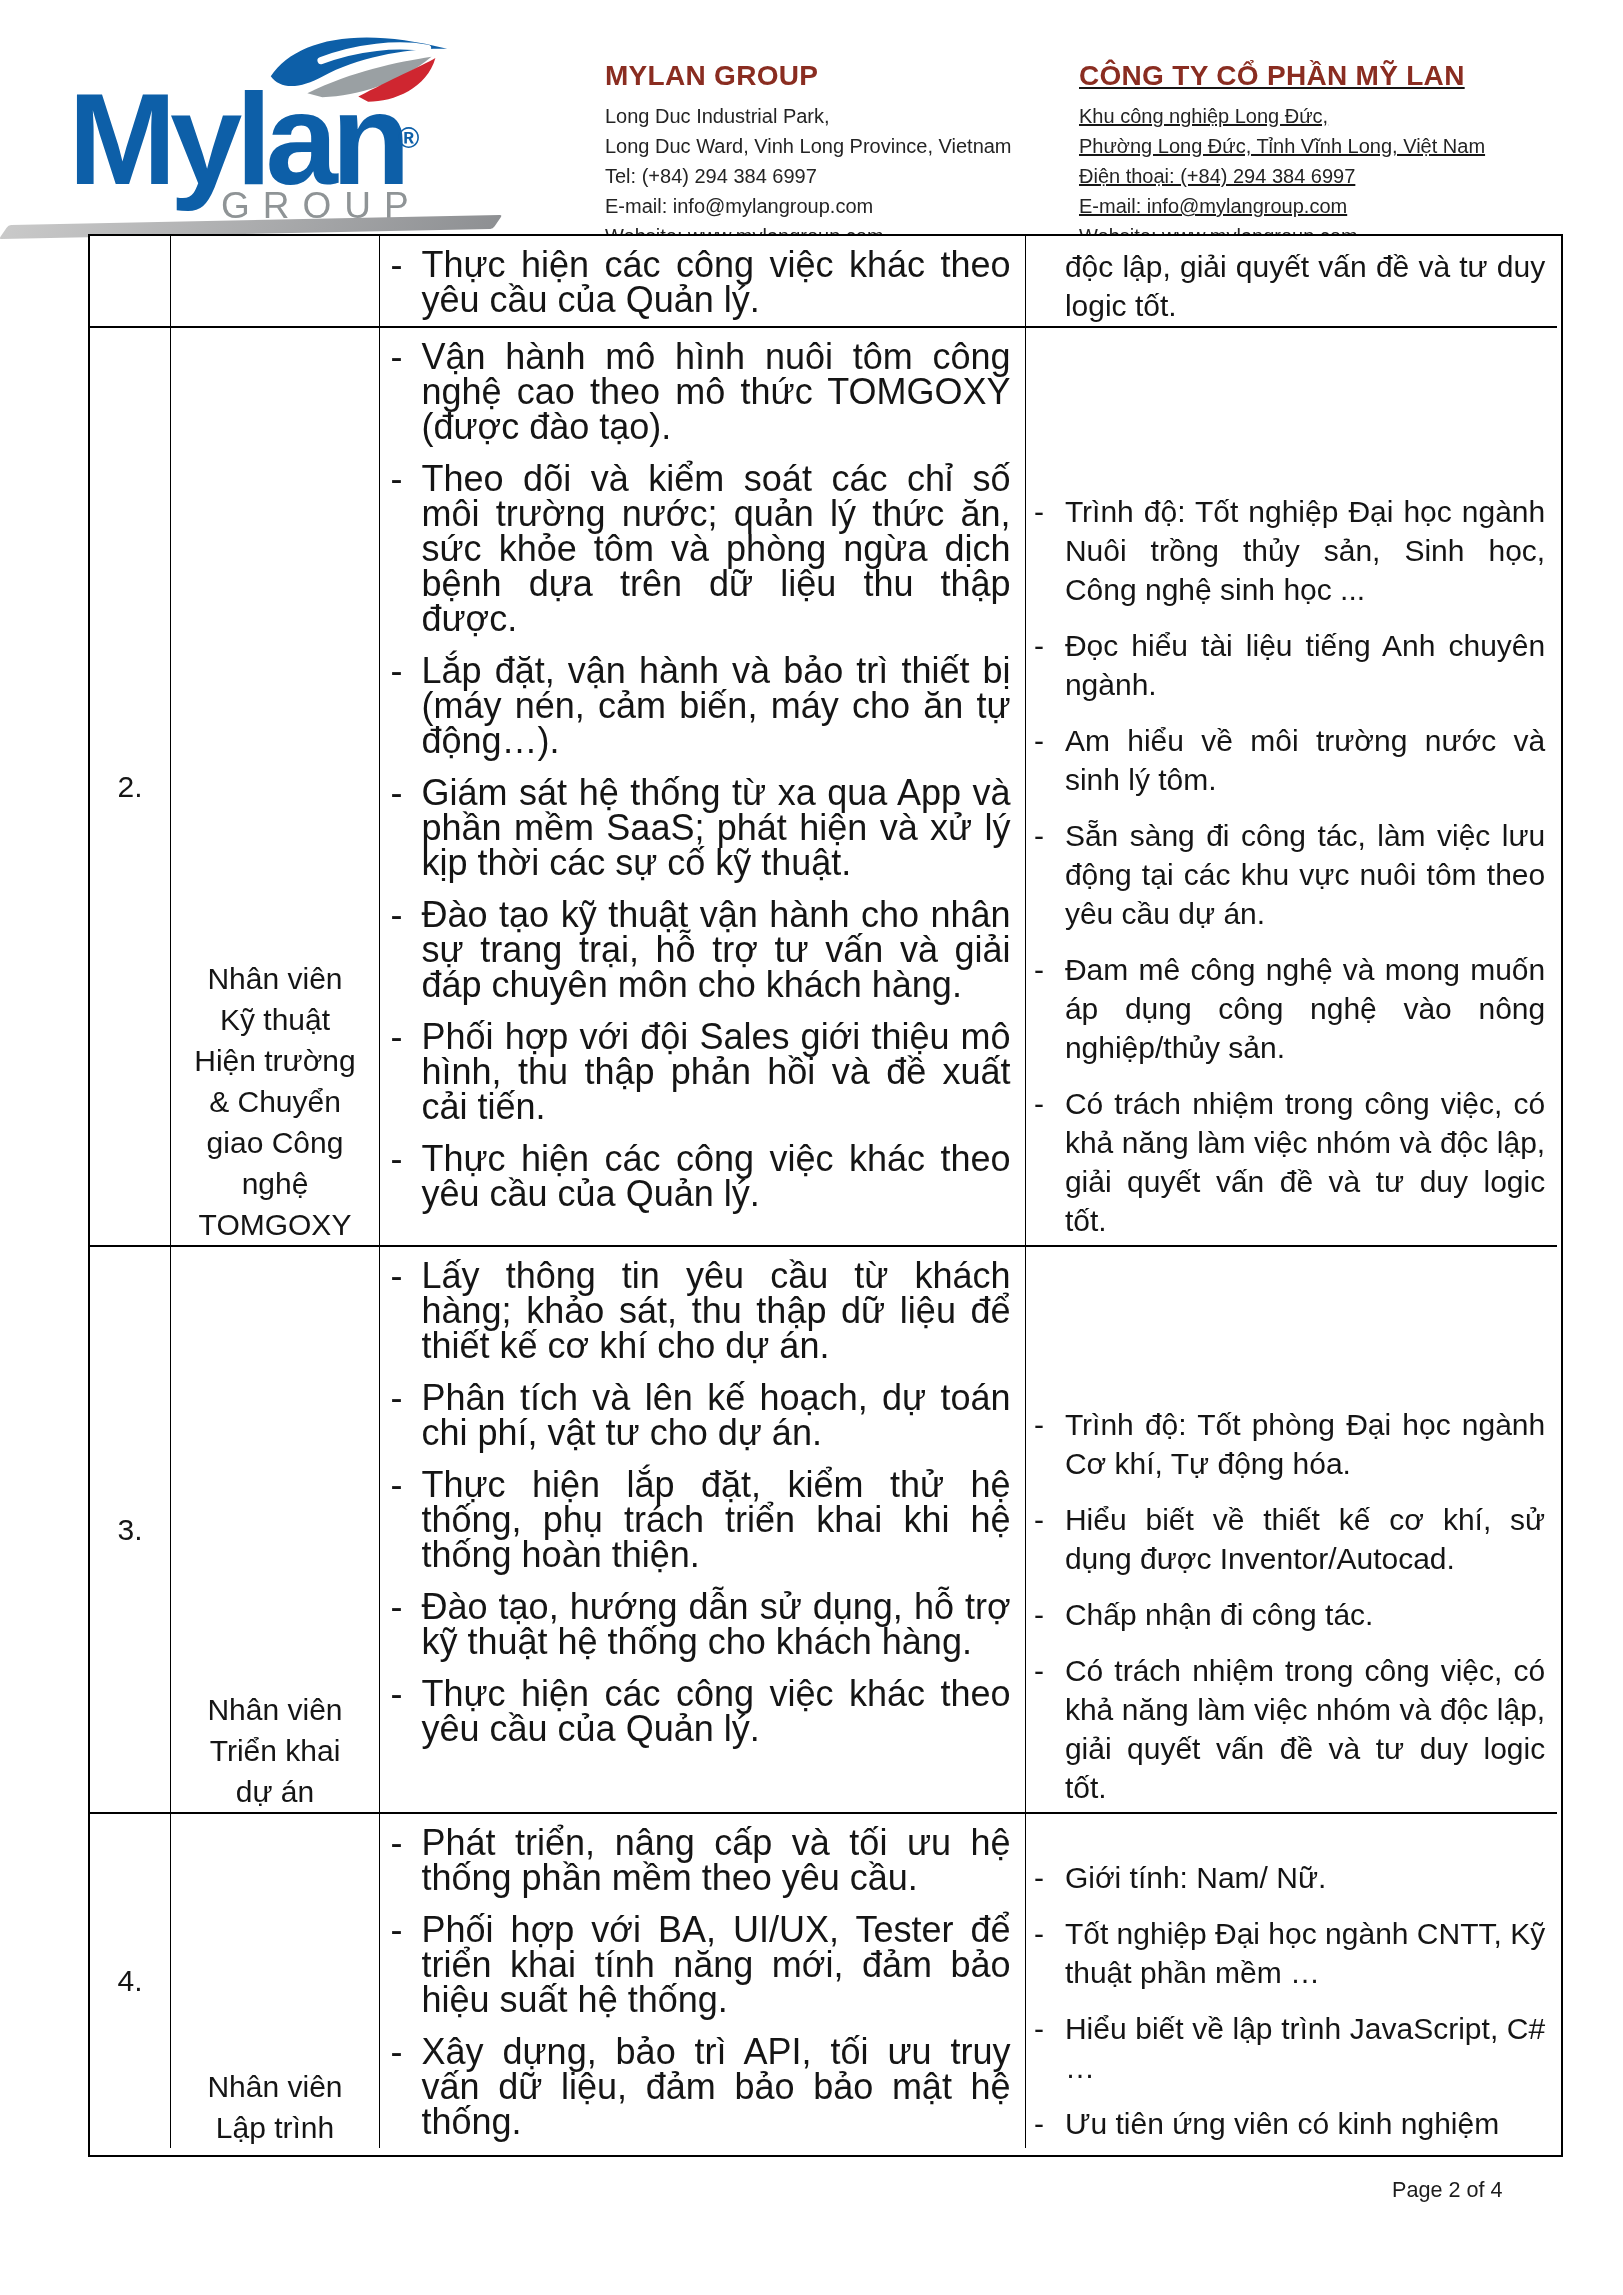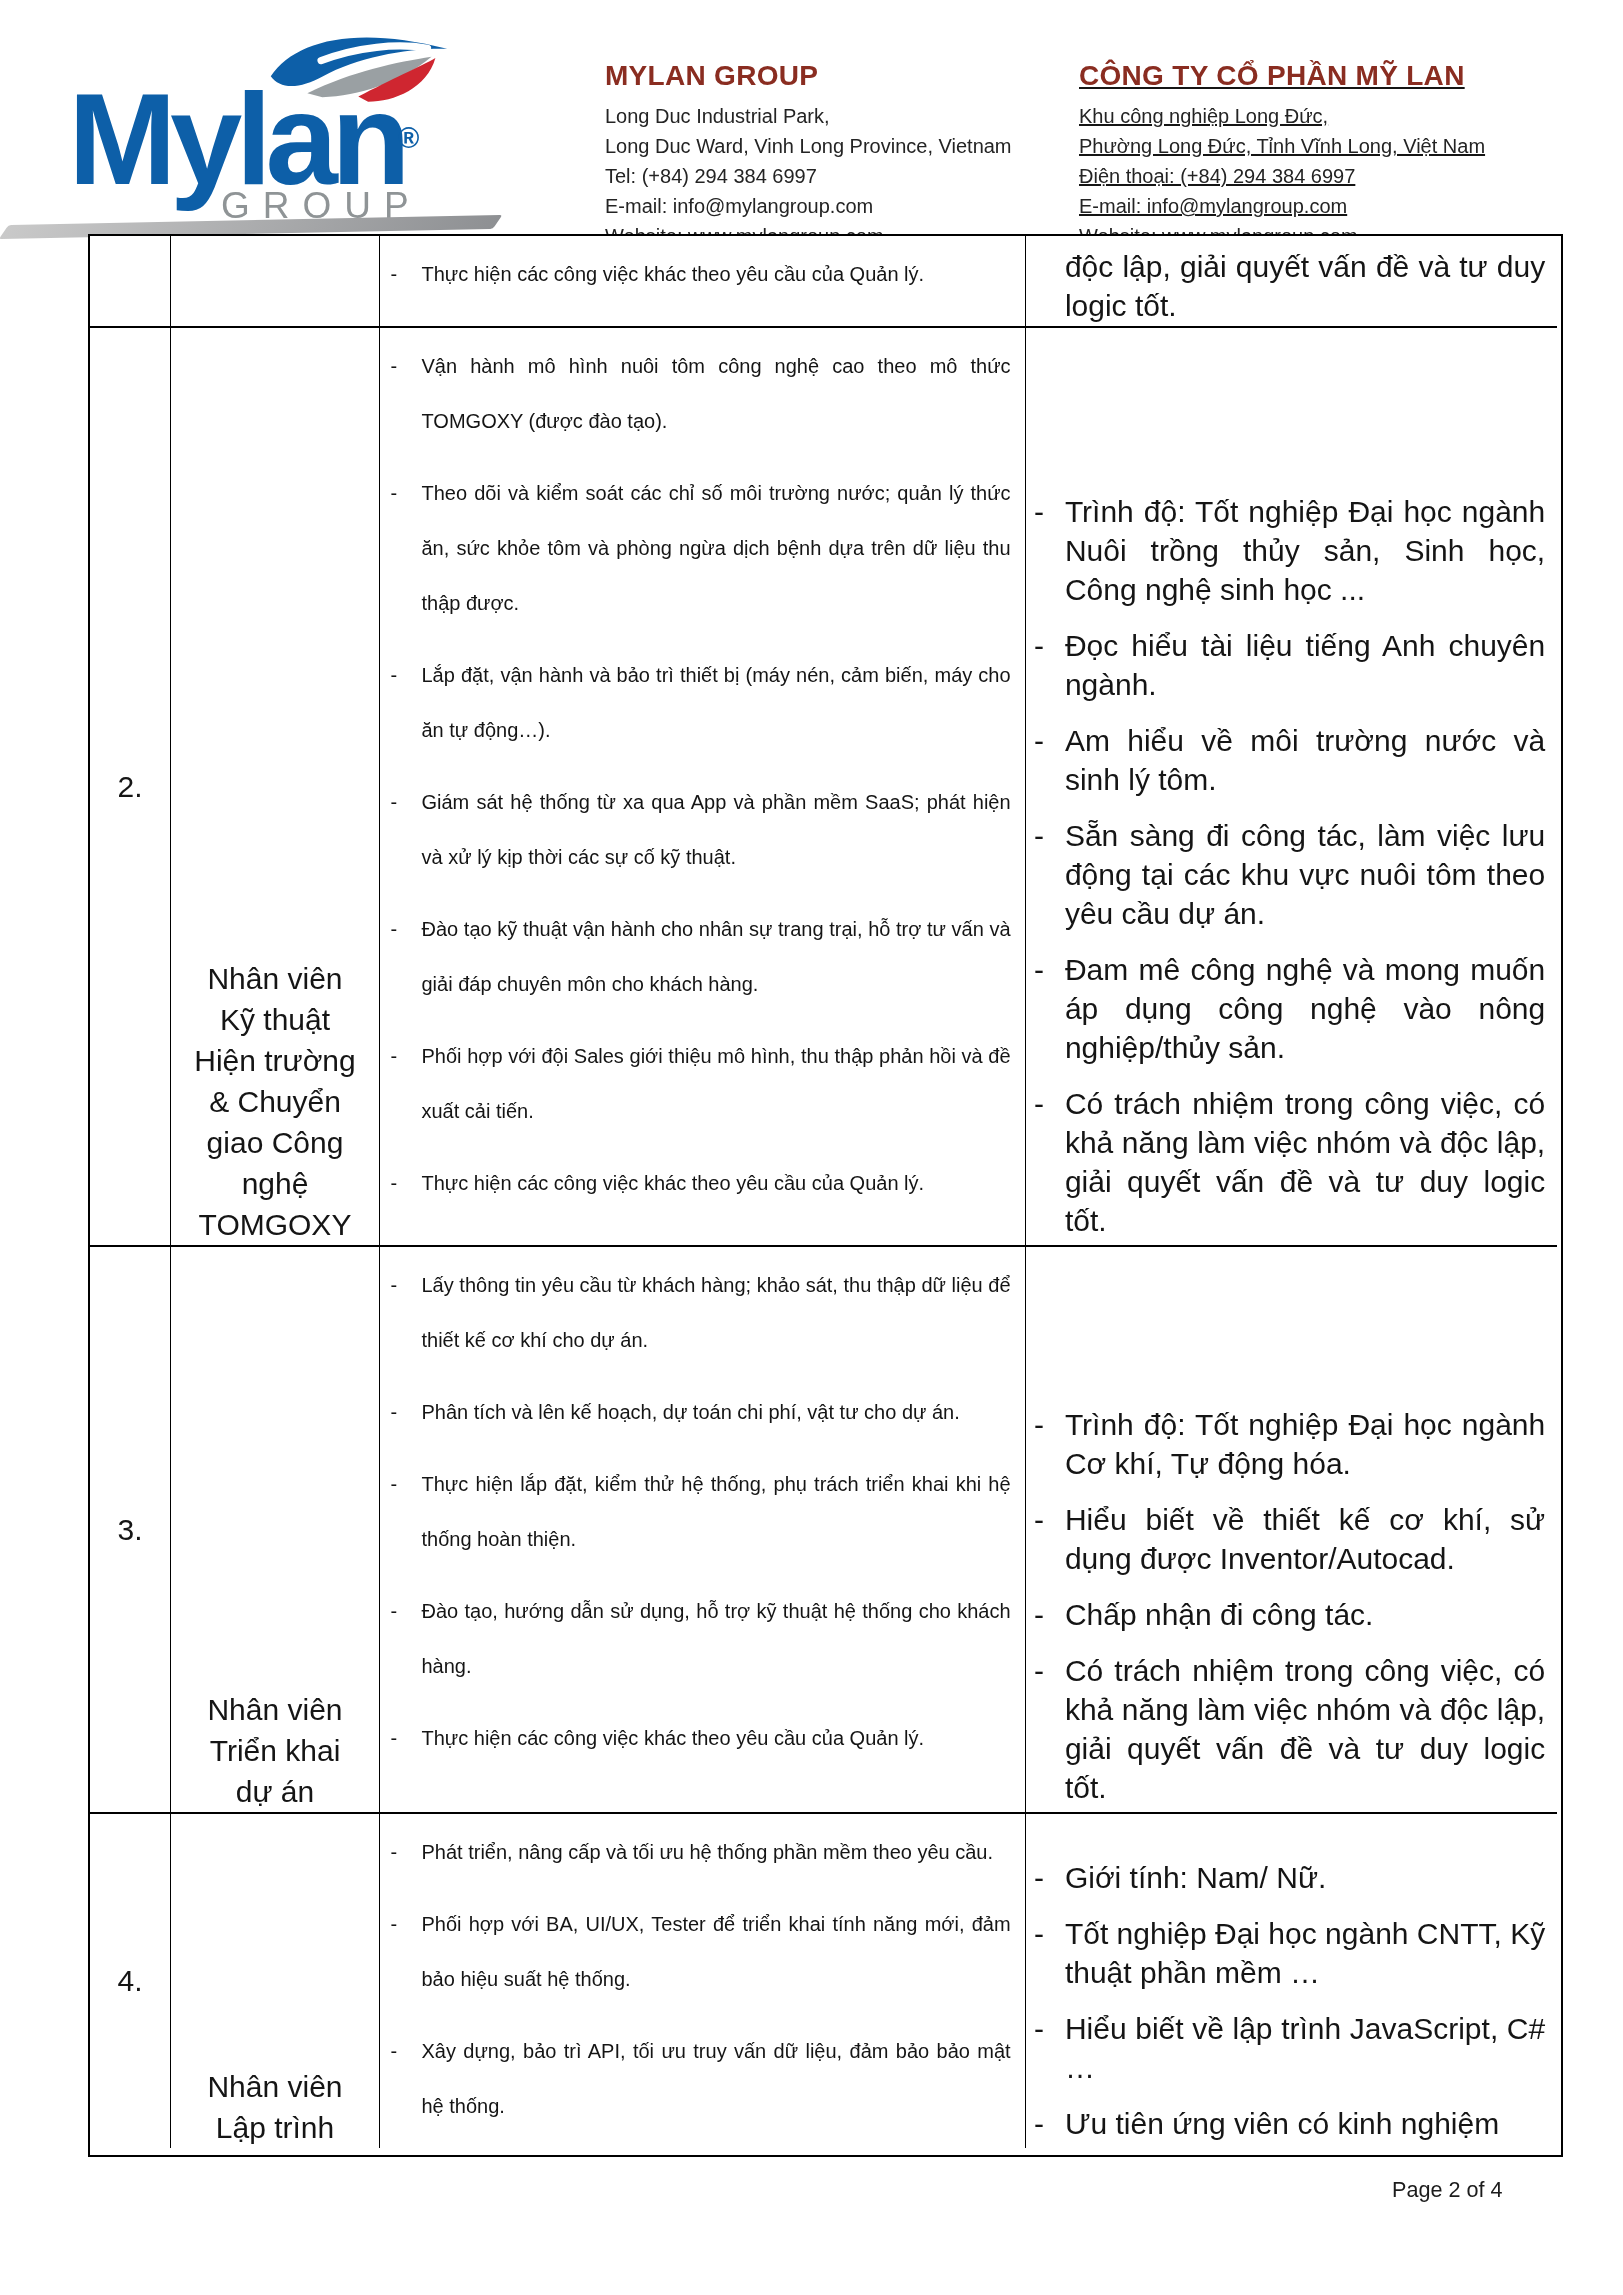--- a/index.html
+++ b/index.html
@@ -54,21 +54,21 @@
     display:grid;
     grid-template-columns:81px 209px 646px 531px;
     grid-template-rows:92px 919px 567px 334px;
   }
   .cell{overflow:hidden;background:#fff;}
   .br{border-right:1.3px solid var(--line,#000);}
   .bb{border-bottom:2px solid var(--line,#000);}
   .cell-no{display:flex;align-items:center;justify-content:center;font-size:30px;}
   .cell-title{display:flex;align-items:flex-end;justify-content:center;text-align:center;font-size:30px;line-height:41px;}
   .cell-title span{display:inline-block;max-width:173px;}
-  .cell-duties{padding:10.5px 14.4px 5.2px 10.5px;font-size:20px;line-height:55px;}
+  .cell-duties{padding:10.5px 14.4px 5.2px 10.5px;font-size:36px;line-height:35px;}
   .cell-req{padding:10.5px 11.8px 5.2px 7.9px;font-size:30px;line-height:39px;display:flex;flex-direction:column;justify-content:flex-end;}
   .cell-req.top{justify-content:flex-start;}
   .b{padding-left:31px;text-indent:-31px;text-align:justify;margin-bottom:17px;}
   .b:last-child{margin-bottom:0;}
   .b .m{display:inline-block;width:31px;text-indent:0;}
   .cont{padding-left:31px;text-align:justify;}
   
   .footer{position:absolute;left:1392px;top:2177px;font-size:21.6px;color:#1c1c1c;}
 </style>
 </head>
@@ -147,21 +147,21 @@
       <span>Nhân viên Triển khai dự án</span>
     </div>
   <div class="cell br bb cell-duties">
     <div class="b"><span class="m">-</span><span>Lấy thông tin yêu cầu từ khách hàng; khảo sát, thu thập dữ liệu để thiết kế cơ khí cho dự án.</span></div>
     <div class="b"><span class="m">-</span><span>Phân tích và lên kế hoạch, dự toán chi phí, vật tư cho dự án.</span></div>
     <div class="b"><span class="m">-</span><span>Thực hiện lắp đặt, kiểm thử hệ thống, phụ trách triển khai khi hệ thống hoàn thiện.</span></div>
     <div class="b"><span class="m">-</span><span>Đào tạo, hướng dẫn sử dụng, hỗ trợ kỹ thuật hệ thống cho khách hàng.</span></div>
     <div class="b"><span class="m">-</span><span>Thực hiện các công việc khác theo yêu cầu của Quản lý.</span></div>
   </div>
   <div class="cell bb cell-req">
-    <div class="b"><span class="m">-</span><span>Trình độ: Tốt nghiệp Đại học ngành Cơ khí, Tự động hóa.</span></div>
+    <div class="b"><span class="m">-</span><span>Trình độ: Tốt phòng Đại học ngành Cơ khí, Tự động hóa.</span></div>
     <div class="b"><span class="m">-</span><span>Hiểu biết về thiết kế cơ khí, sử dụng được Inventor/Autocad.</span></div>
     <div class="b"><span class="m">-</span><span>Chấp nhận đi công tác.</span></div>
     <div class="b"><span class="m">-</span><span>Có trách nhiệm trong công việc, có khả năng làm việc nhóm và độc lập, giải quyết vấn đề và tư duy logic tốt.</span></div>
   </div>
 
   <div class="cell br cell-no">
       <span>4.</span>
     </div>
   <div class="cell br cell-title">
       <span>Nhân viên Lập trình</span>

